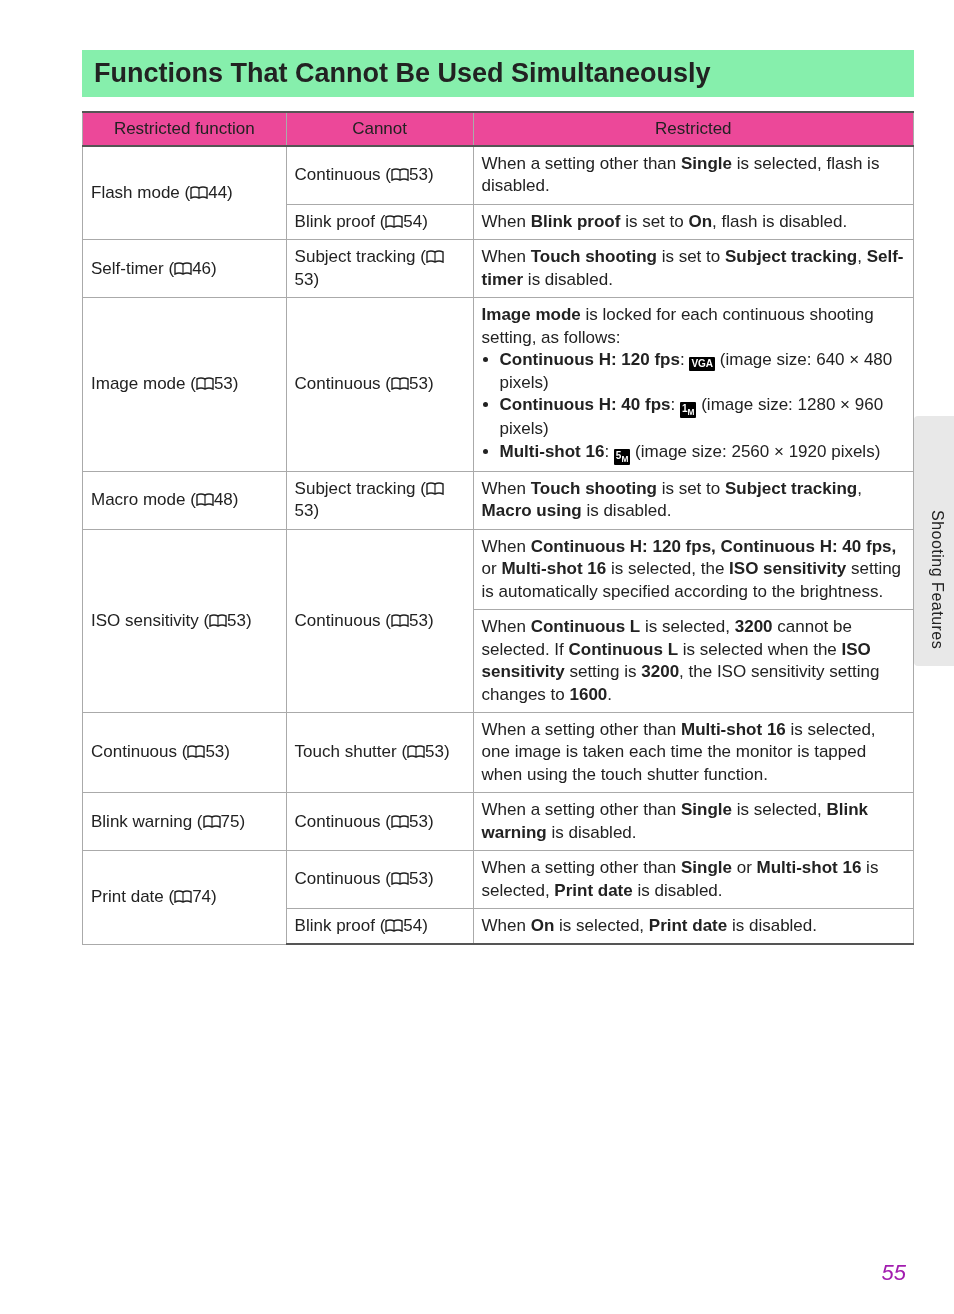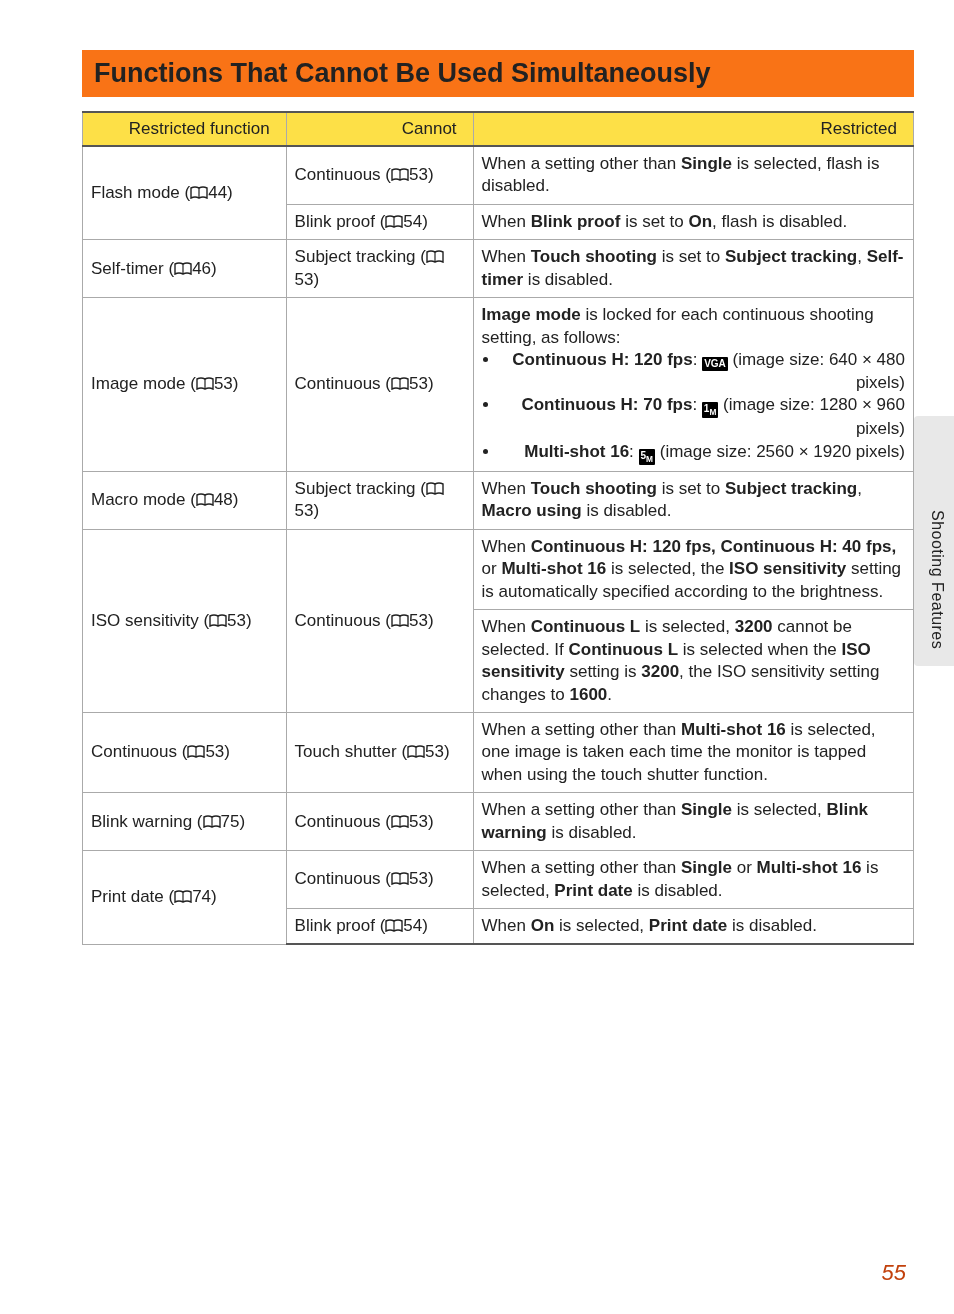--- a/index.html
+++ b/index.html
@@ -14,50 +14,50 @@
     position: relative;
   }
   .page {
     padding: 50px 40px 20px 82px;
     position: relative;
     height: 100%;
   }
   h1.title {
     font-size: 27px;
     font-weight: 700;
-    background: #f97316;
+    background: #86efac;
     padding: 8px 12px;
     margin: 0 0 14px 0;
     border-radius: 0;
     color: #222;
   }
   .intro {
     font-size: 18px;
     margin: 0 0 22px 0;
     color: #222;
     font-weight: 400;
   }
   table {
     border-collapse: collapse;
     width: 100%;
     table-layout: fixed;
   }
   col.c1 { width: 24.5%; }
   col.c2 { width: 22.5%; }
   col.c3 { width: 53%; }
   th {
-    background: #fde047;
+    background: #ec4899;
     font-weight: 400;
     font-size: 17px;
-    padding: 6px 16px;
+    padding: 6px 8px;
     border: 1px solid #aaa;
     border-top: 2px solid #555;
     border-bottom: 2px solid #555;
     color: #222;
-    text-align: right;
+    text-align: center;
   }
   td {
     font-size: 17px;
     line-height: 1.32;
     padding: 6px 8px;
     border: 1px solid #aaa;
     vertical-align: middle;
     color: #222;
   }
   tr.last-row td {
@@ -68,21 +68,21 @@
     display: inline-block;
     width: 18px;
     height: 13px;
     vertical-align: -1px;
   }
   .book-icon svg { display: block; }
   ul.bullets {
     margin: 0;
     padding-left: 18px;
   }
-  ul.bullets li { margin: 0; text-align: right; }
+  ul.bullets li { margin: 0; }
   .vga-icon, .onem-icon, .fivem-icon {
     display: inline-block;
     vertical-align: -2px;
     background: #000;
     color: #fff;
     font-size: 10px;
     line-height: 1;
     padding: 2px 2px;
     font-weight: 700;
     border-radius: 1px;
@@ -106,21 +106,21 @@
     font-size: 16px;
     color: #222;
     letter-spacing: 0.5px;
   }
   .page-num {
     position: absolute;
     right: 48px;
     bottom: 28px;
     font-size: 22px;
     font-style: italic;
-    color: #c2410c;
+    color: #a21caf;
   }
 </style>
 </head>
 <body>
 
 <div class="page">
   <h1 class="title">Functions That Cannot Be Used Simultaneously</h1>
 
   <table>
     <colgroup>
@@ -169,21 +169,21 @@
           <td>Image mode (<span class="book-icon"><svg viewBox="0 0 18 13">
                 <path d="M1 2 Q5 0 9 2 Q13 0 17 2 L17 12 Q13 10 9 12 Q5 10 1 12 Z" fill="none" stroke="#222" stroke-width="1.4"></path>
                 <line x1="9" y1="2" x2="9" y2="12" stroke="#222" stroke-width="1.2"></line>
               </svg></span>53)</td>
           <td>Continuous (<span class="book-icon"><svg viewBox="0 0 18 13">
                 <path d="M1 2 Q5 0 9 2 Q13 0 17 2 L17 12 Q13 10 9 12 Q5 10 1 12 Z" fill="none" stroke="#222" stroke-width="1.4"></path>
                 <line x1="9" y1="2" x2="9" y2="12" stroke="#222" stroke-width="1.2"></line>
               </svg></span>53)</td>
           <td class="desc"><b>Image mode</b> is locked for each continuous shooting setting, as follows:<ul class="bullets">
               <li><b>Continuous H: 120 fps</b>: <span class="vga-icon">VGA</span> (image size: 640 × 480 pixels)</li>
-              <li><b>Continuous H: 70 fps</b>: <span class="onem-icon">1<sub>M</sub></span> (image size: 1280 × 960 pixels)</li>
+              <li><b>Continuous H: 40 fps</b>: <span class="onem-icon">1<sub>M</sub></span> (image size: 1280 × 960 pixels)</li>
               <li><b>Multi-shot 16</b>: <span class="fivem-icon">5<sub>M</sub></span> (image size: 2560 × 1920 pixels)</li>
             </ul></td>
         </tr>
         <tr>
           <td>Macro mode (<span class="book-icon"><svg viewBox="0 0 18 13">
                 <path d="M1 2 Q5 0 9 2 Q13 0 17 2 L17 12 Q13 10 9 12 Q5 10 1 12 Z" fill="none" stroke="#222" stroke-width="1.4"></path>
                 <line x1="9" y1="2" x2="9" y2="12" stroke="#222" stroke-width="1.2"></line>
               </svg></span>48)</td>
           <td>Subject tracking (<span class="book-icon"><svg viewBox="0 0 18 13">
                 <path d="M1 2 Q5 0 9 2 Q13 0 17 2 L17 12 Q13 10 9 12 Q5 10 1 12 Z" fill="none" stroke="#222" stroke-width="1.4"></path>

